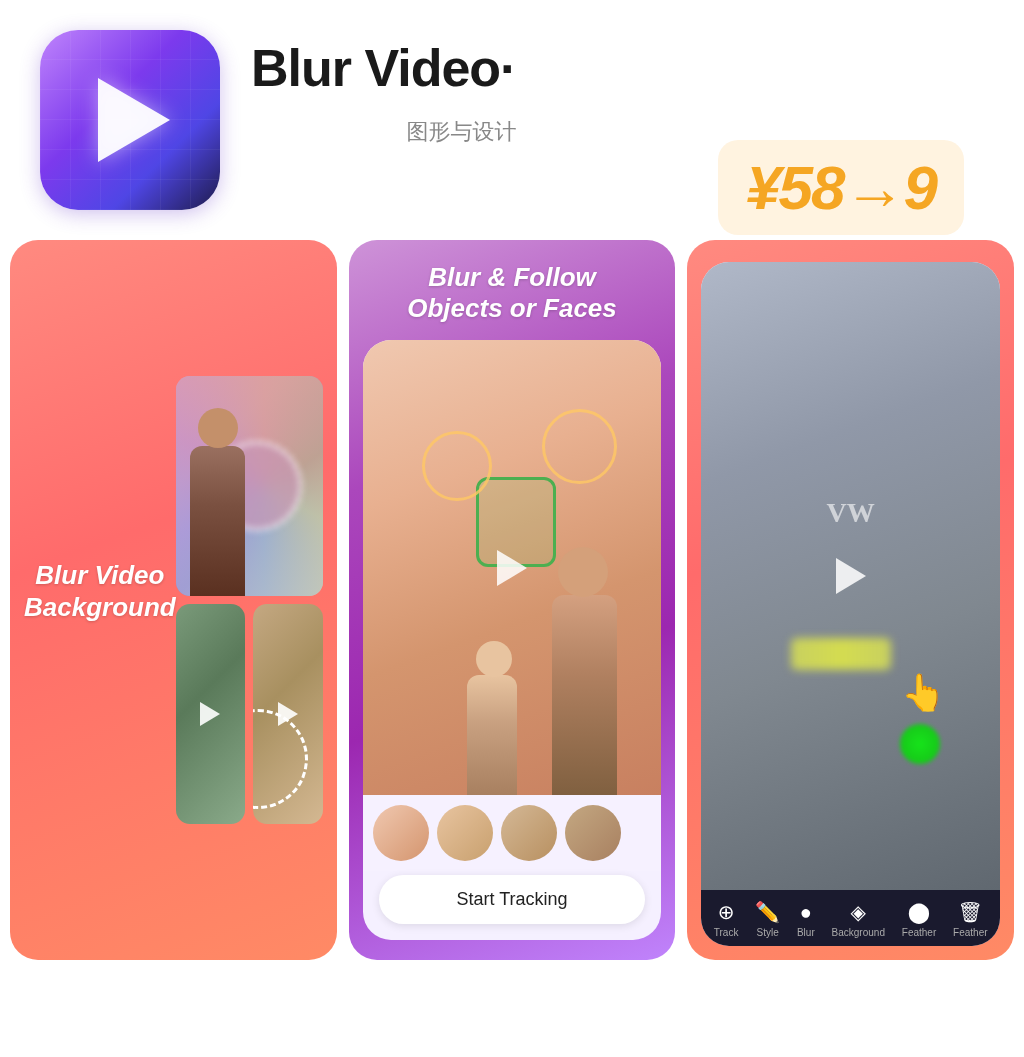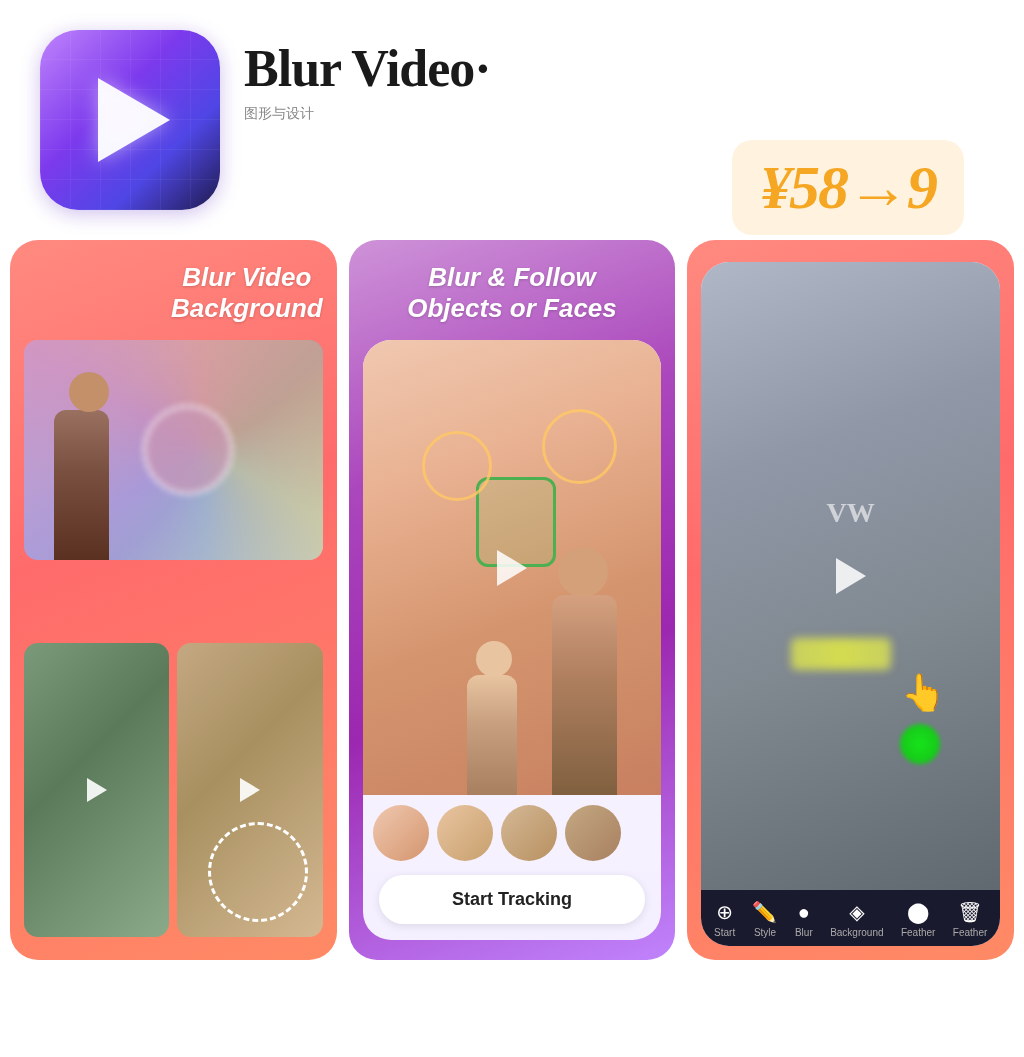--- a/index.html
+++ b/index.html
@@ -9,22 +9,21 @@
       background: #ffffff;
       font-family: -apple-system, BlinkMacSystemFont, 'Helvetica Neue', Arial, sans-serif;
       overflow: hidden;
     }
 
     
     .header {
       display: flex;
       align-items: flex-start;
       padding: 30px 60px 20px 40px;
-      gap: 24px;
-      font-family: Liberation Serif, serif;
+      gap: 31px;
     }
 
     .app-icon {
       width: 180px;
       height: 180px;
       border-radius: 38px;
       background: linear-gradient(135deg, #c084fc 0%, #7c3aed 40%, #4f46e5 70%, #1e1b4b 100%);
       flex-shrink: 0;
       position: relative;
       overflow: hidden;
@@ -58,23 +57,24 @@
 
     .app-title {
       font-size: 52px;
       font-weight: 700;
       color: #1a1a1a;
       letter-spacing: -1px;
       line-height: 1.1;
     }
 
     .app-subtitle {
-      font-size: 14px;
+      font-size: 22px;
       color: #888888;
-      margin-top: 8px;
+      margin-top: 20px;
+      text-align: right;
     }
 
     .price-badge {
       position: absolute;
       right: 60px;
       top: 140px;
       background: #fff3e0;
       border-radius: 20px;
       padding: 12px 28px;
       font-size: 62px;
@@ -97,22 +97,22 @@
     .card {
       flex: 1;
       border-radius: 28px;
       overflow: hidden;
       position: relative;
     }
 
     .card-1 {
       background: linear-gradient(160deg, #ff8a80 0%, #ff6b6b 40%, #ff8a65 100%);
       display: flex;
-      flex-direction: column;
-      align-items: flex-end;
+      flex-direction: row;
+      align-items: center;
       padding: 22px 14px 23px;
     }
 
     .card-2 {
       background: linear-gradient(160deg, #ce93d8 0%, #ab47bc 30%, #9c27b0 60%, #c084fc 100%);
       display: flex;
       flex-direction: column;
       align-items: center;
       padding: 22px 14px 20px;
     }
@@ -289,21 +289,21 @@
     .face-thumb-3 { background: linear-gradient(135deg, #d4b896, #b89060); }
     .face-thumb-4 { background: linear-gradient(135deg, #c4a882, #a88060); }
 
     .start-tracking-btn {
       margin: 4px 16px 16px;
       background: white;
       border-radius: 30px;
       padding: 14px;
       text-align: center;
       font-size: 18px;
-      font-weight: 700;
+      font-weight: 400;
       color: #222;
       box-shadow: 0 2px 8px rgba(0,0,0,0.1);
     }
 
     
     .car-photo-bg {
       width: 100%;
       height: 100%;
       background: linear-gradient(160deg, #b0b8c8 0%, #9098a8 30%, #808890 60%, #606870 100%);
       position: relative;
@@ -552,21 +552,21 @@
           <div class="vw-logo">VW</div>
           <div class="license-blur"></div>
           <div class="green-dot"></div>
           <div class="play-btn-large"></div>
           <div class="hand-cursor">👆</div>
         </div>
       </div>
       <div class="toolbar">
         <div class="toolbar-item">
           <span class="toolbar-icon">⊕</span>
-          <span class="toolbar-label">Start</span>
+          <span class="toolbar-label">Track</span>
         </div>
         <div class="toolbar-item">
           <span class="toolbar-icon">✏️</span>
           <span class="toolbar-label">Style</span>
         </div>
         <div class="toolbar-item">
           <span class="toolbar-icon">●</span>
           <span class="toolbar-label">Blur</span>
         </div>
         <div class="toolbar-item">

